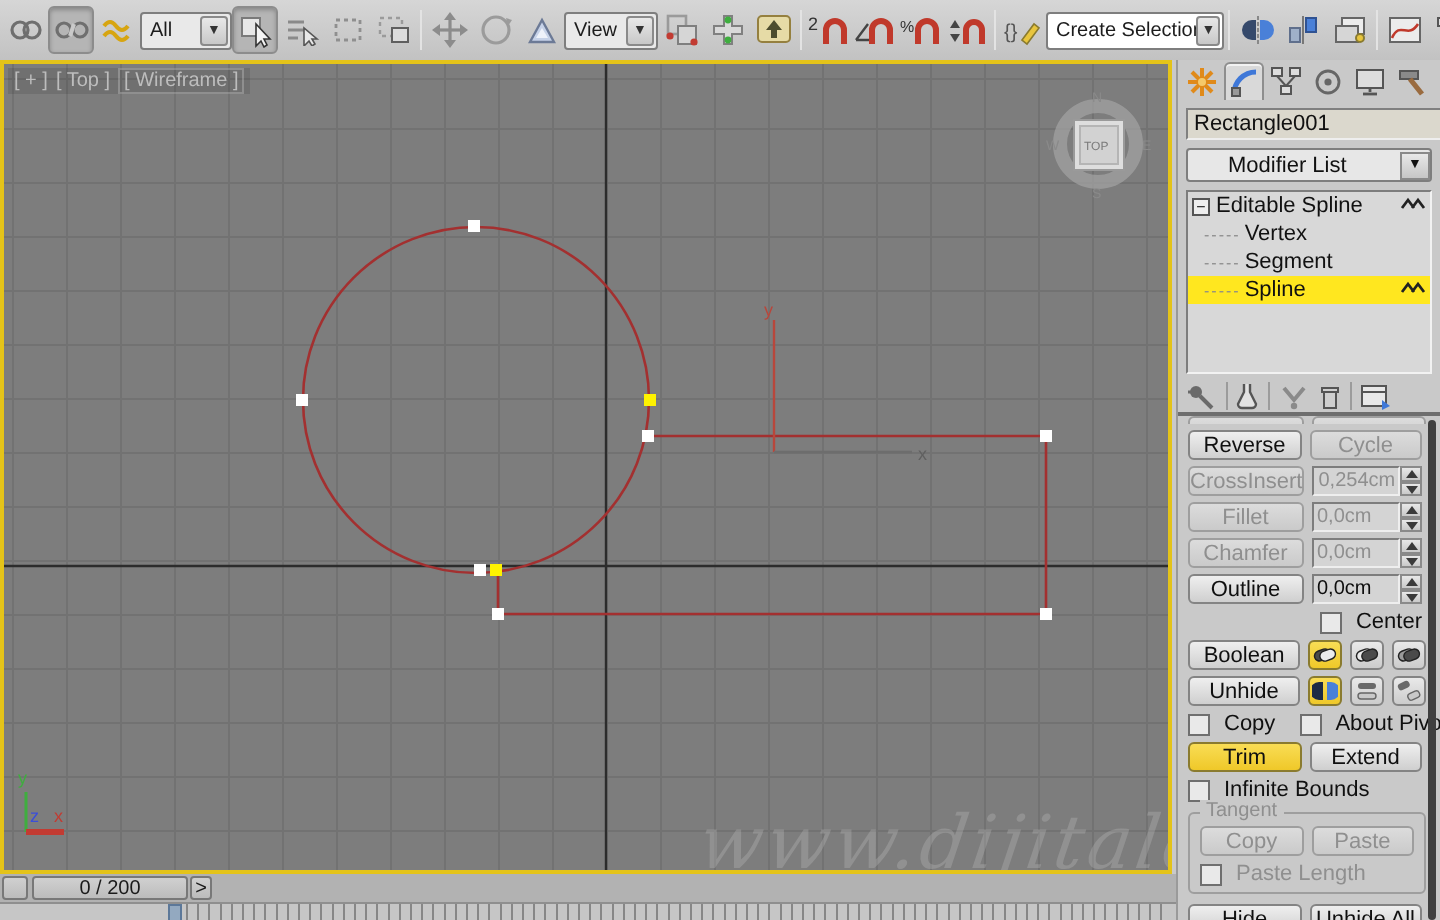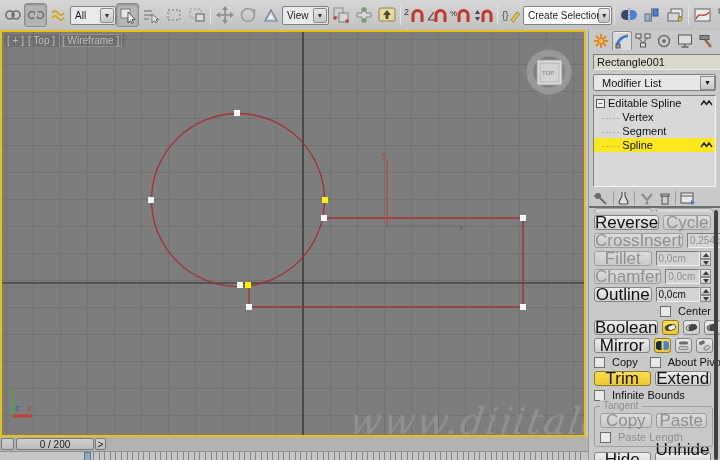--- a/index.html
+++ b/index.html
@@ -45,39 +45,39 @@
 
   
   #panel { position:absolute; left:588px; top:30px; width:132px; height:430px; background:#c9c9c9; border-left:1px solid #9a9a9a; }
   #tabs { display:flex; height:20px; padding:1px 2px 0 2px; gap:1px; }
   .tab { width:20px; height:19px; display:flex; align-items:center; justify-content:center; border-radius:3px 3px 0 0; }
   .tab.active { background:#d9d9d9; border:1px solid #8e8e8e; border-bottom:none; box-shadow:inset 0 1px 0 #f2f2f2; }
   #namerow { display:flex; margin:4px 4px 0 4px; gap:3px; }
   #objname { flex:1; height:16px; font-size:11px; font-family:"Liberation Sans",sans-serif; color:#111;
     background:#dbd8cd; border:1px solid; border-color:#808080 #eee #eee #808080; padding:0 3px; }
   #modlist { display:flex; align-items:center; height:17px; margin:4px 4px 0 4px; background:#e7e7e7;
-    border:1px solid #7e7e7e; font-size:11px; color:#111; padding-left:8px; border-radius:2px; }
+    border:1px solid #7e7e7e; font-size:11px; color:#111; padding-left:20px; border-radius:2px; }
   #modlist .chev { margin-left:auto; width:15px; height:14px; background:linear-gradient(#e8e8e8,#c6c6c6);
     border:1px solid #8a8a8a; font-size:7px; display:flex; align-items:center; justify-content:center; }
   #stack { margin:4px 4px 0 4px; height:92px; background:#d8d8d8; border:1px solid; border-color:#7d7d7d #f2f2f2 #f2f2f2 #7d7d7d; font-size:11px; color:#111; overflow:hidden; }
   .srow { display:flex; align-items:center; height:14px; padding:0 2px; white-space:nowrap; }
   .srow .tree { color:#8a8a8a; font-size:8px; letter-spacing:1px; margin:0 2px 0 6px; }
   .srow.sel { background:#ffe71f; }
   .srow .wave { margin-left:auto; }
   .minus { width:9px; height:9px; border:1px solid #555; background:#eee; font-size:8px; line-height:7px; text-align:center; color:#222; margin-right:3px; }
   #stacktools { display:flex; align-items:center; height:18px; margin:2px 4px 0 4px; gap:4px; }
   .stsep { width:1px; height:14px; background:#9b9b9b; }
 
   #rollout { position:absolute; left:0; top:176px; width:132px; bottom:0; border-top:2px solid #6e6e6e; background:#c9c9c9; overflow:hidden; }
   #scrollbar { position:absolute; right:3px; top:2px; width:4px; bottom:0; background:#3f3f3f; border-radius:2px; }
   .cutrow { display:flex; gap:4px; padding:0 8px 0 5px; height:4px; overflow:hidden; }
   .cutrow .btn { height:14px; }
   .r { display:flex; align-items:center; padding:0 10px 0 5px; margin-top:3px; gap:4px; }
   .btn { flex:1; height:15px; background:linear-gradient(#efefef,#cfcfcf); border:1px solid #848484; border-radius:3px;
-    font-size:17px; color:#101010; display:flex; align-items:center; justify-content:center;
+    font-size:11px; color:#101010; display:flex; align-items:center; justify-content:center;
     font-family:"Liberation Sans",sans-serif; padding:0; }
   .btn.dis { color:#8f8f8f; background:linear-gradient(#dcdcdc,#cacaca); border-color:#9e9e9e; }
   .btn.on { background:linear-gradient(#f9dd55,#efc829); border-color:#8a7b2f; }
   .spin { flex:1; display:flex; height:15px; }
   .spin .fld { flex:1; background:#d4d4d4; border:1px solid; border-color:#7d7d7d #eee #eee #7d7d7d; font-size:10px;
     color:#0e0e0e; padding:1px 0 0 2px; white-space:nowrap; overflow:hidden; }
   .spin.dis .fld { color:#8f8f8f; }
   .spin .arr { width:11px; display:flex; flex-direction:column; }
   .spin .arr div { flex:1; background:linear-gradient(#e8e8e8,#c9c9c9); border:1px solid #8a8a8a; position:relative; }
   .spin .arr div::after { content:""; position:absolute; left:2px; border-left:3px solid transparent; border-right:3px solid transparent; }
@@ -523,21 +523,21 @@
             </svg>
         </div>
         <div class="mini">
           <svg width="13" height="11">
               <rect x="1" y="3" width="8" height="5" rx="2.5" transform="rotate(-20 5 5)" fill="#9a9a9a" stroke="#222" stroke-width="0.7"></rect>
               <rect x="4" y="3" width="8" height="5" rx="2.5" transform="rotate(-20 8 6)" fill="#4a4a4a" stroke="#222" stroke-width="0.7"></rect>
             </svg>
         </div>
       </div>
       <div class="r">
-        <div class="btn" style="flex:0 0 56px">Mirror</div>
+        <div class="btn" style="flex:0 0 56px">Unhide</div>
         <div class="mini on">
           <svg width="13" height="11">
               <path d="M5.5,1 H3.5 A4.5,4.5 0 0 0 3.5,10 H5.5 Z" fill="#1d2b45"></path>
               <path d="M7.5,1 H9.5 A4.5,4.5 0 0 1 9.5,10 H7.5 Z" fill="#4a80d8"></path>
             </svg>
         </div>
         <div class="mini">
           <svg width="13" height="11">
               <rect x="2" y="1.5" width="9" height="3" rx="1.5" fill="#6a6a6a"></rect>
               <rect x="2" y="6.5" width="9" height="3" rx="1.5" fill="#c9c9c9" stroke="#666" stroke-width="0.7"></rect>

